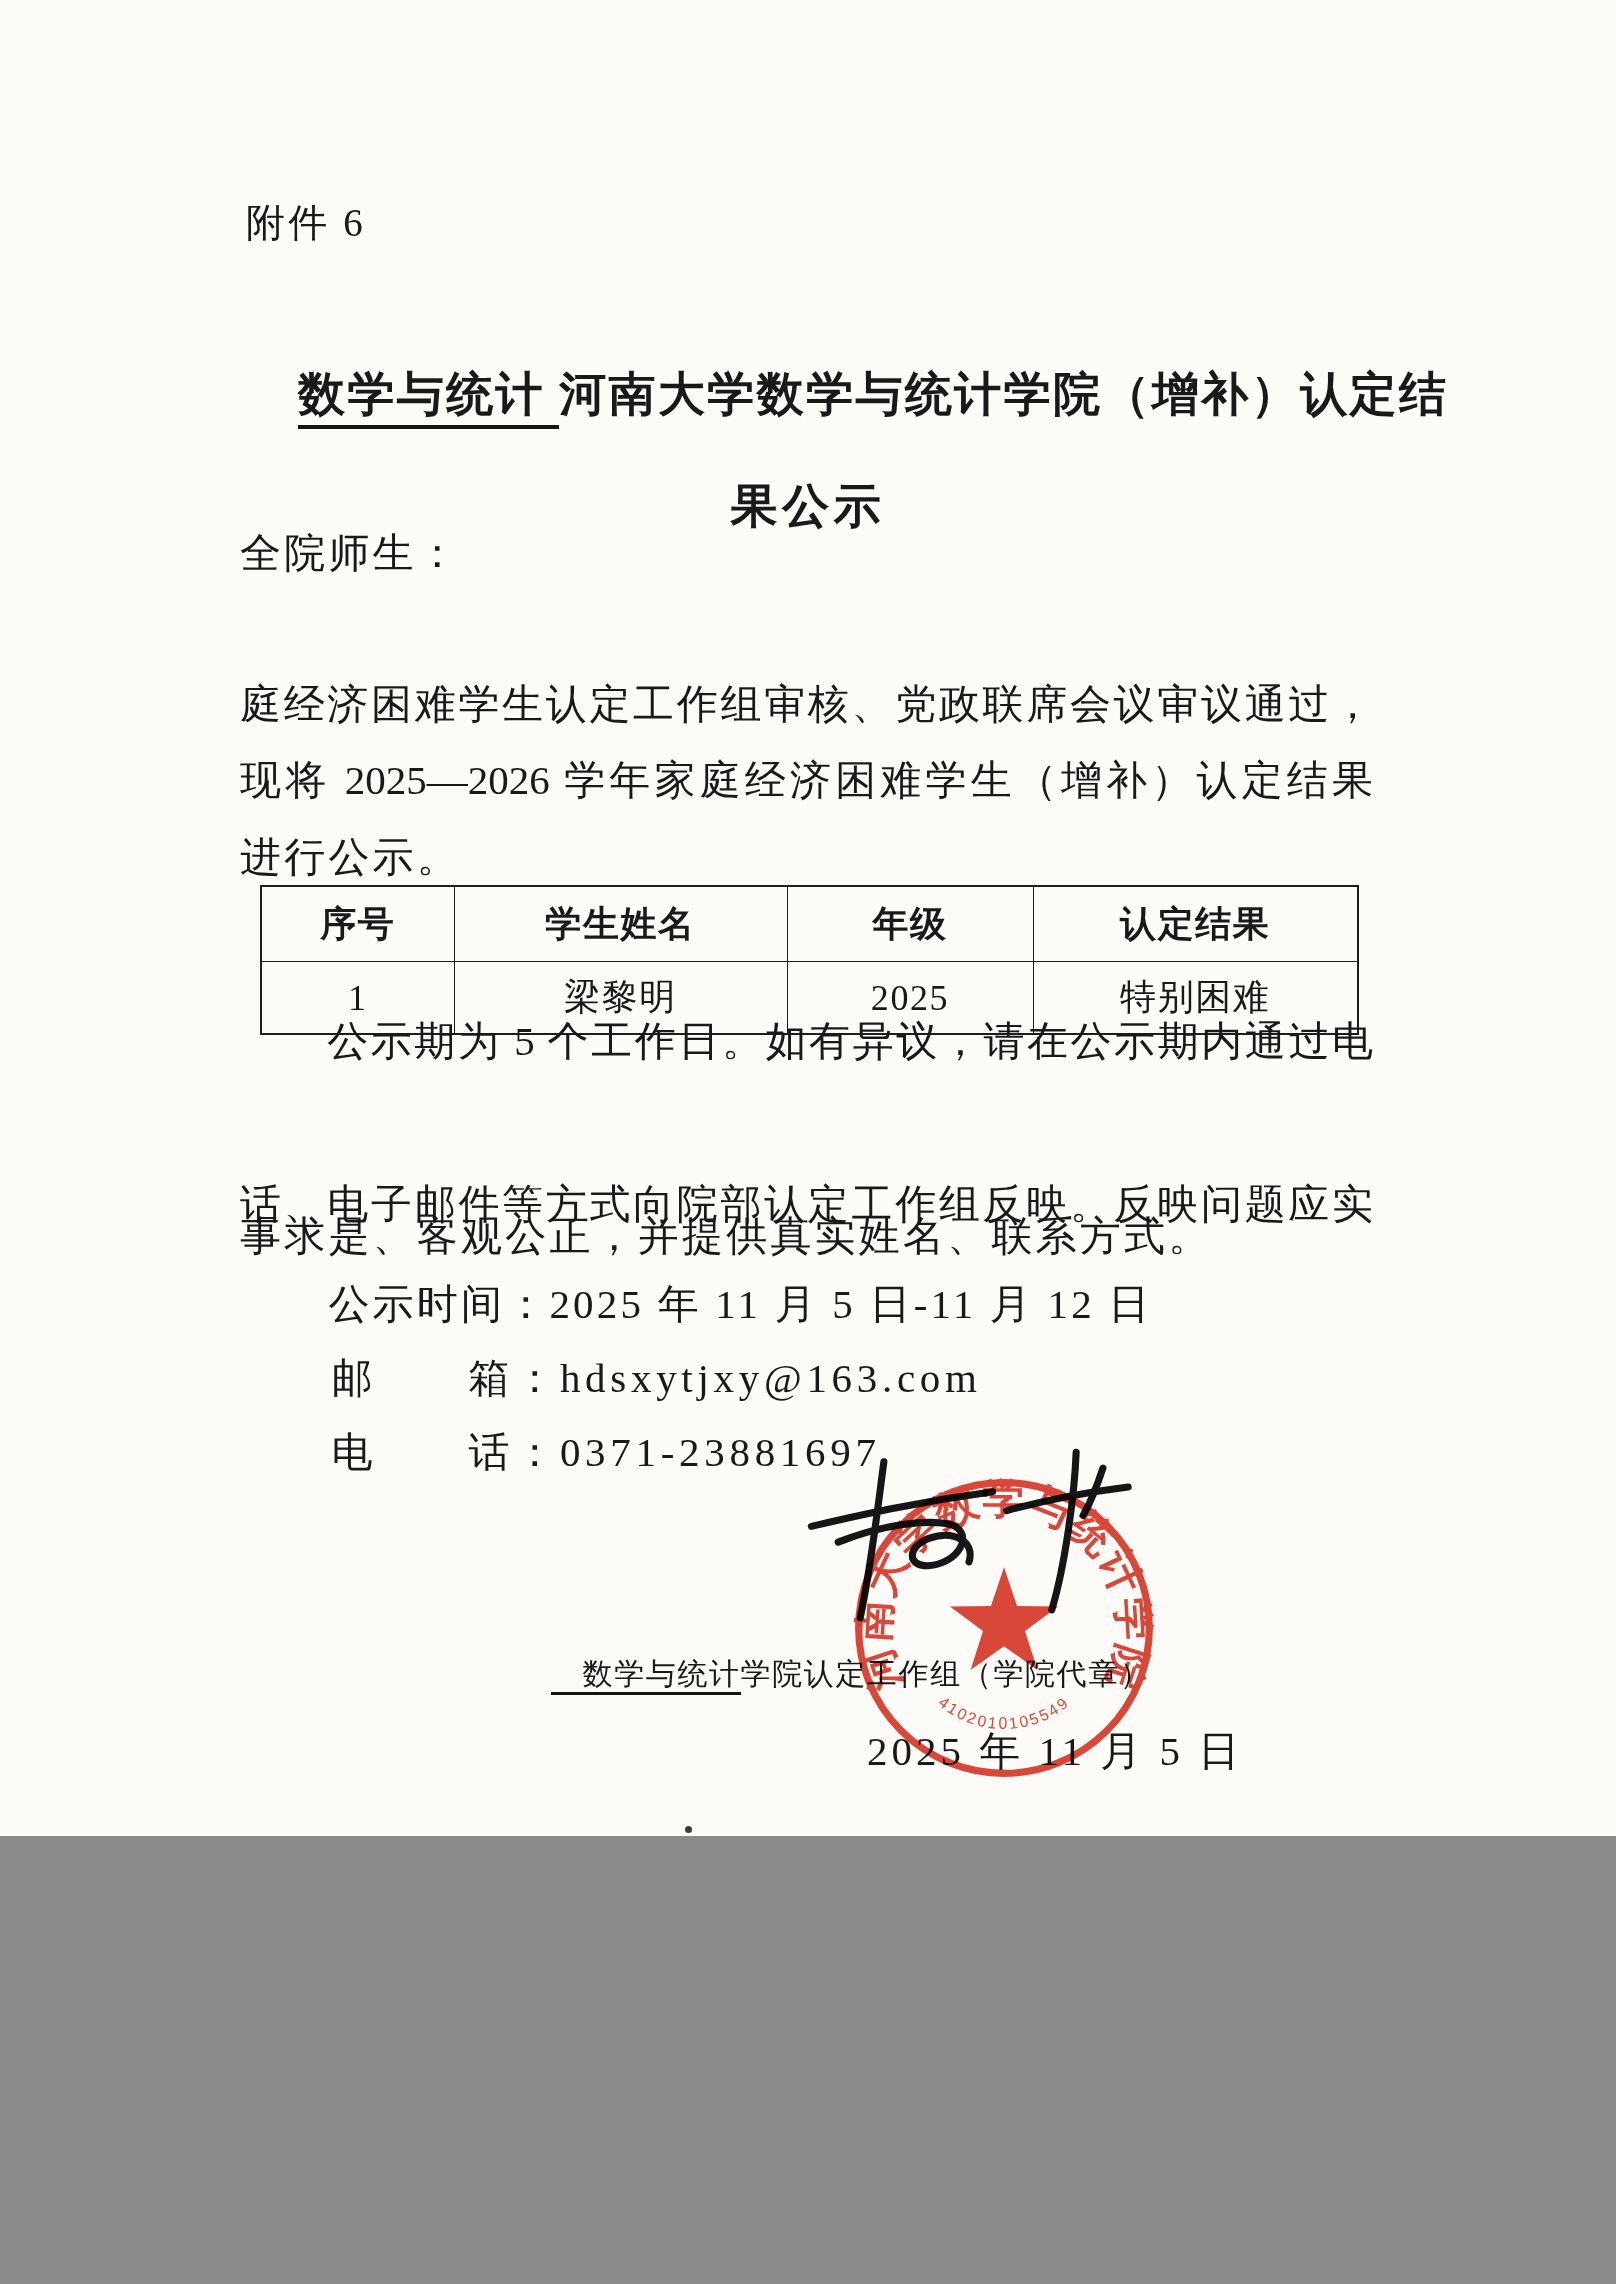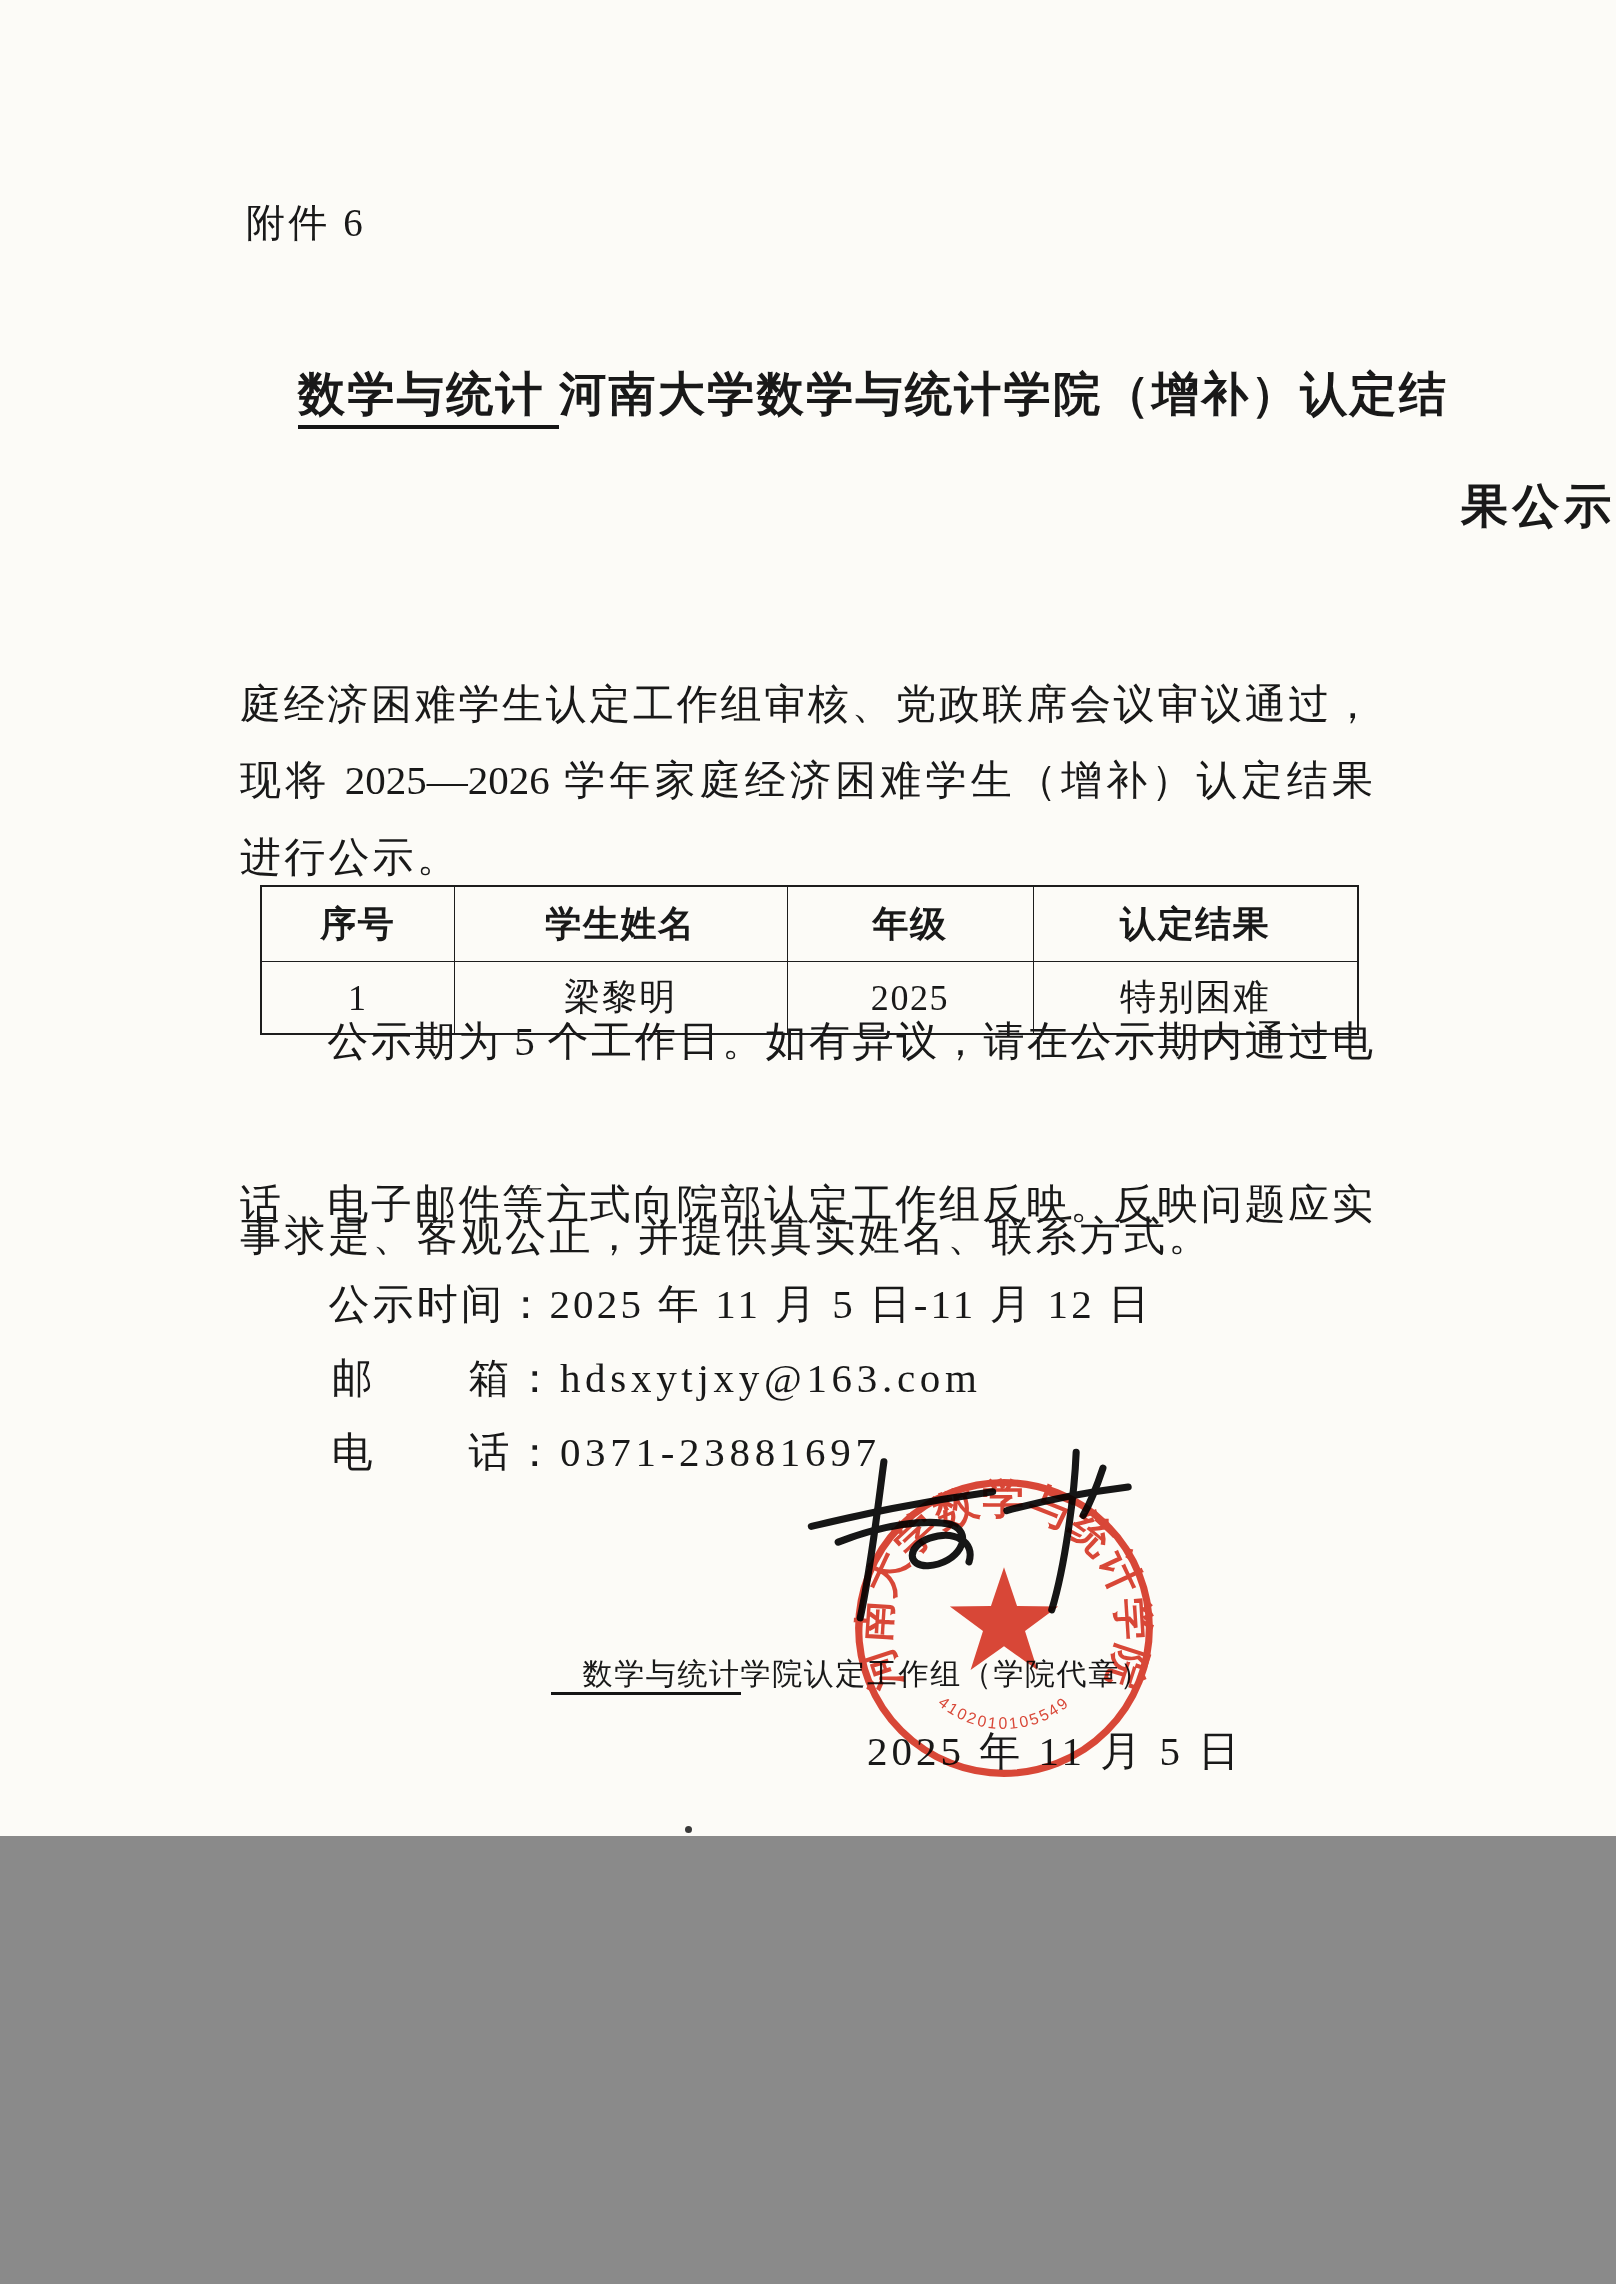--- a/index.html
+++ b/index.html
@@ -19,21 +19,21 @@
   }
   .title-l1{
     left:298px;top:363px;
     font-size:47px;font-weight:700;letter-spacing:2.4px;white-space:pre;
   }
   .title-l1 .u{
     border-bottom:4px solid #151515;
     padding-bottom:4.7px;
   }
   .title-l2{
-    left:0;width:1616px;top:475px;text-align:right;
+    left:0;width:1616px;top:475px;text-align:center;
     font-size:47px;font-weight:700;letter-spacing:4.7px;
   }
   .body-line{
     left:240px;width:1133px;
     font-size:41px;line-height:49px;
     white-space:pre;letter-spacing:3.2px;
   }
   .just{
     white-space:normal;letter-spacing:normal;
     text-align:justify;text-align-last:justify;
@@ -85,20 +85,21 @@
 </head>
 <body>
 
 <div class="page">
 
   <div class="abs attachment">附件 6</div>
 
   <div class="abs title-l1"><span class="u">数学与统计 </span><span>河南大学数学与统计学院（增补）认定结</span></div>
   <div class="abs title-l2">果公示</div>
 
+  <div class="abs body-line" style="top:529px">全院师生：</div>
 
   <div class="abs body-line just" style="top:680px">庭经济困难学生认定工作组审核、党政联席会议审议通过，</div>
   <div class="abs body-line just" style="top:756px">现将 2025—2026 学年家庭经济困难学生（增补）认定结果</div>
   <div class="abs body-line" style="top:833px">进行公示。</div>
 
   <table class="abs doc-table">
     <colgroup>
       <col style="width:193px">
         <col style="width:333px">
         <col style="width:246px">

